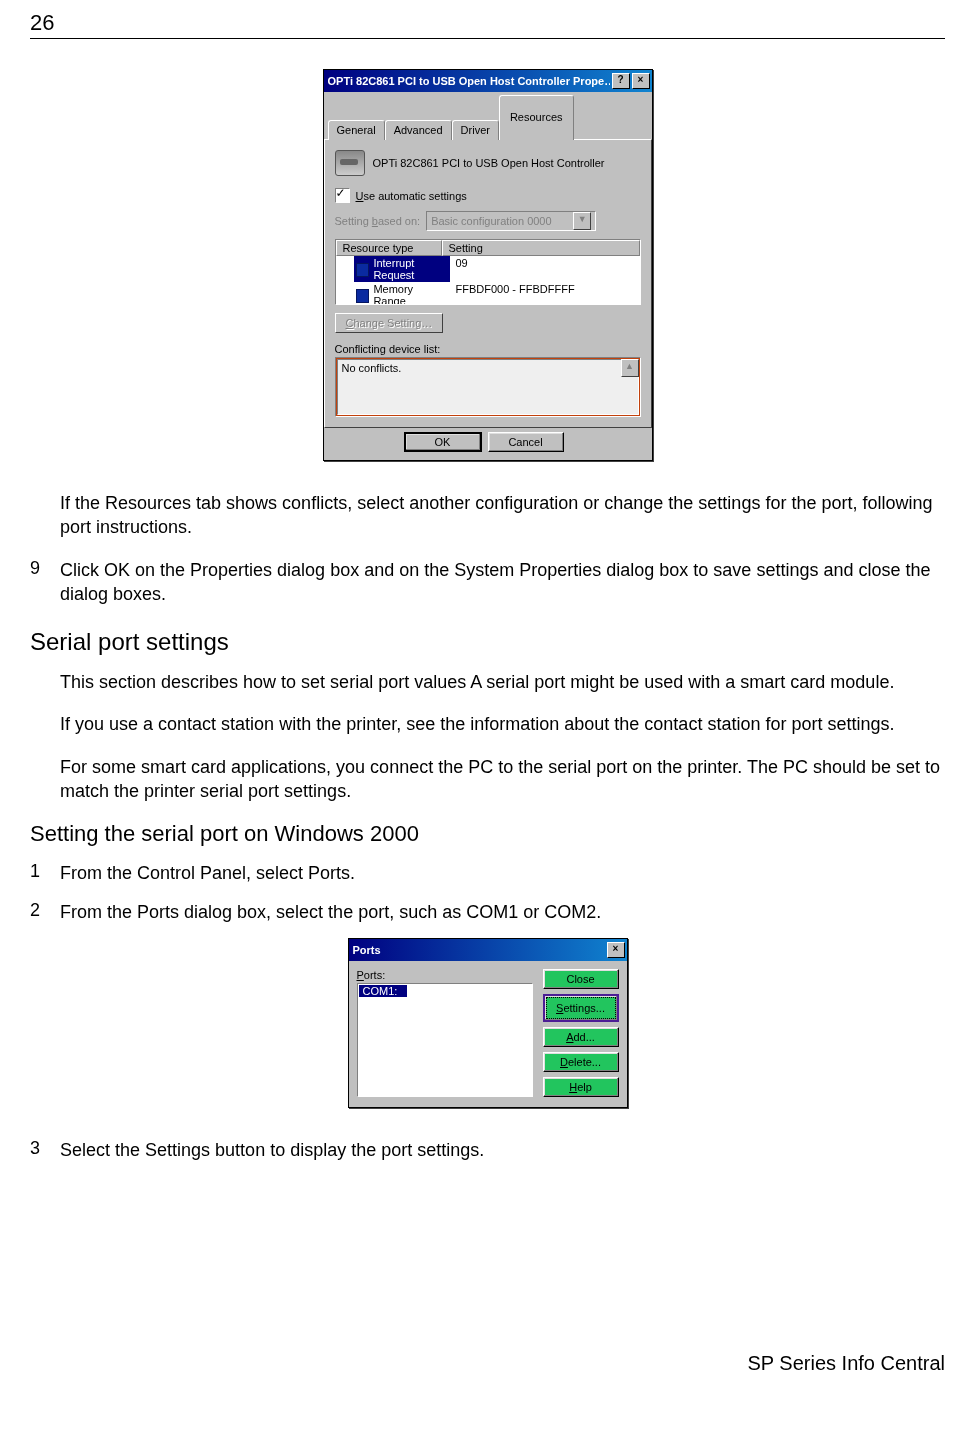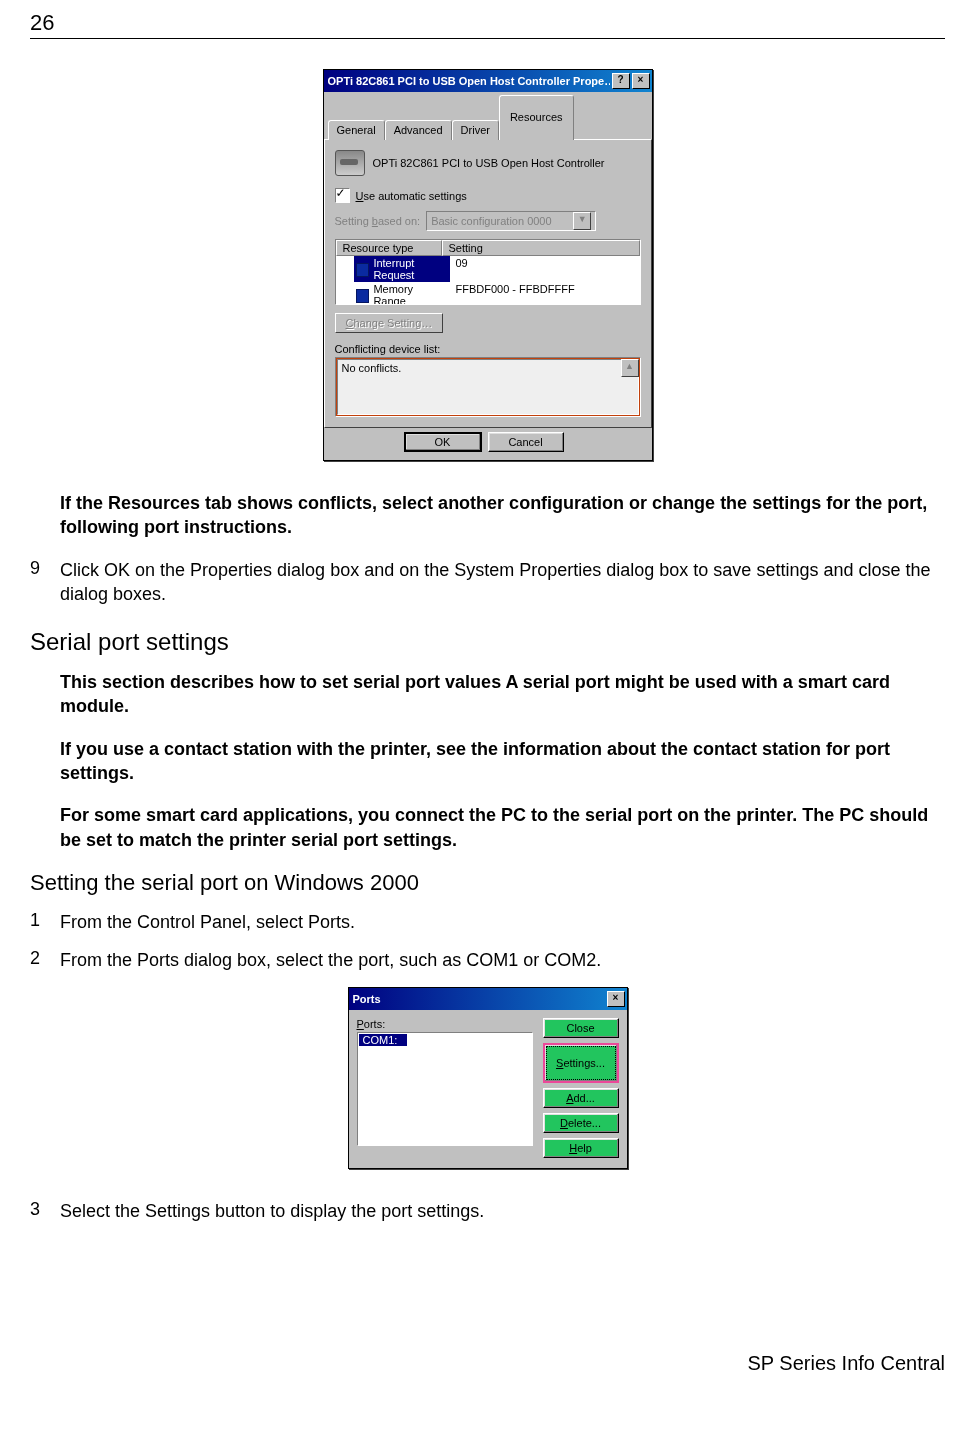--- a/index.html
+++ b/index.html
@@ -23,21 +23,20 @@
   .header-rule {
     border: none;
     border-top: 1.5px solid #000;
     margin: 0 0 30px 0;
   }
   .body-text {
     font-size: 18px;
     line-height: 1.35;
     margin-left: 30px;
     margin-bottom: 18px;
-    font-weight: bold;
   }
   .step-row {
     display: flex;
     margin-bottom: 14px;
   }
   .step-num {
     width: 30px;
     flex-shrink: 0;
     font-size: 18px;
   }
@@ -241,21 +240,21 @@
     display:inline-block; min-width:40px;
     outline:1px dotted #fff;
   }
   .ports-right { width:76px; display:flex; flex-direction:column; gap:5px; }
   .side-btn {
     text-align:center; padding:3px 0;
     border:1px solid #fff; border-right-color:#000; border-bottom-color:#000;
     box-shadow: inset -1px -1px 0 #808080, inset 1px 1px 0 #dfdfdf;
     background:#22c55e; font-size:11px;
   }
-  .side-btn.focused { outline:1px dotted #000; outline-offset:-4px; border:2px solid #ec4899; padding:12px 0; }
+  .side-btn.focused { outline:1px dotted #000; outline-offset:-4px; border:2px solid #4c1d95; padding:6px 0; }
   .title-close-only { margin-left:auto; }
   u { text-decoration: underline; }
 </style>
 </head>
 <body>
 
 <div class="page">
 
   <div class="page-number">26</div>
   <hr class="header-rule">

